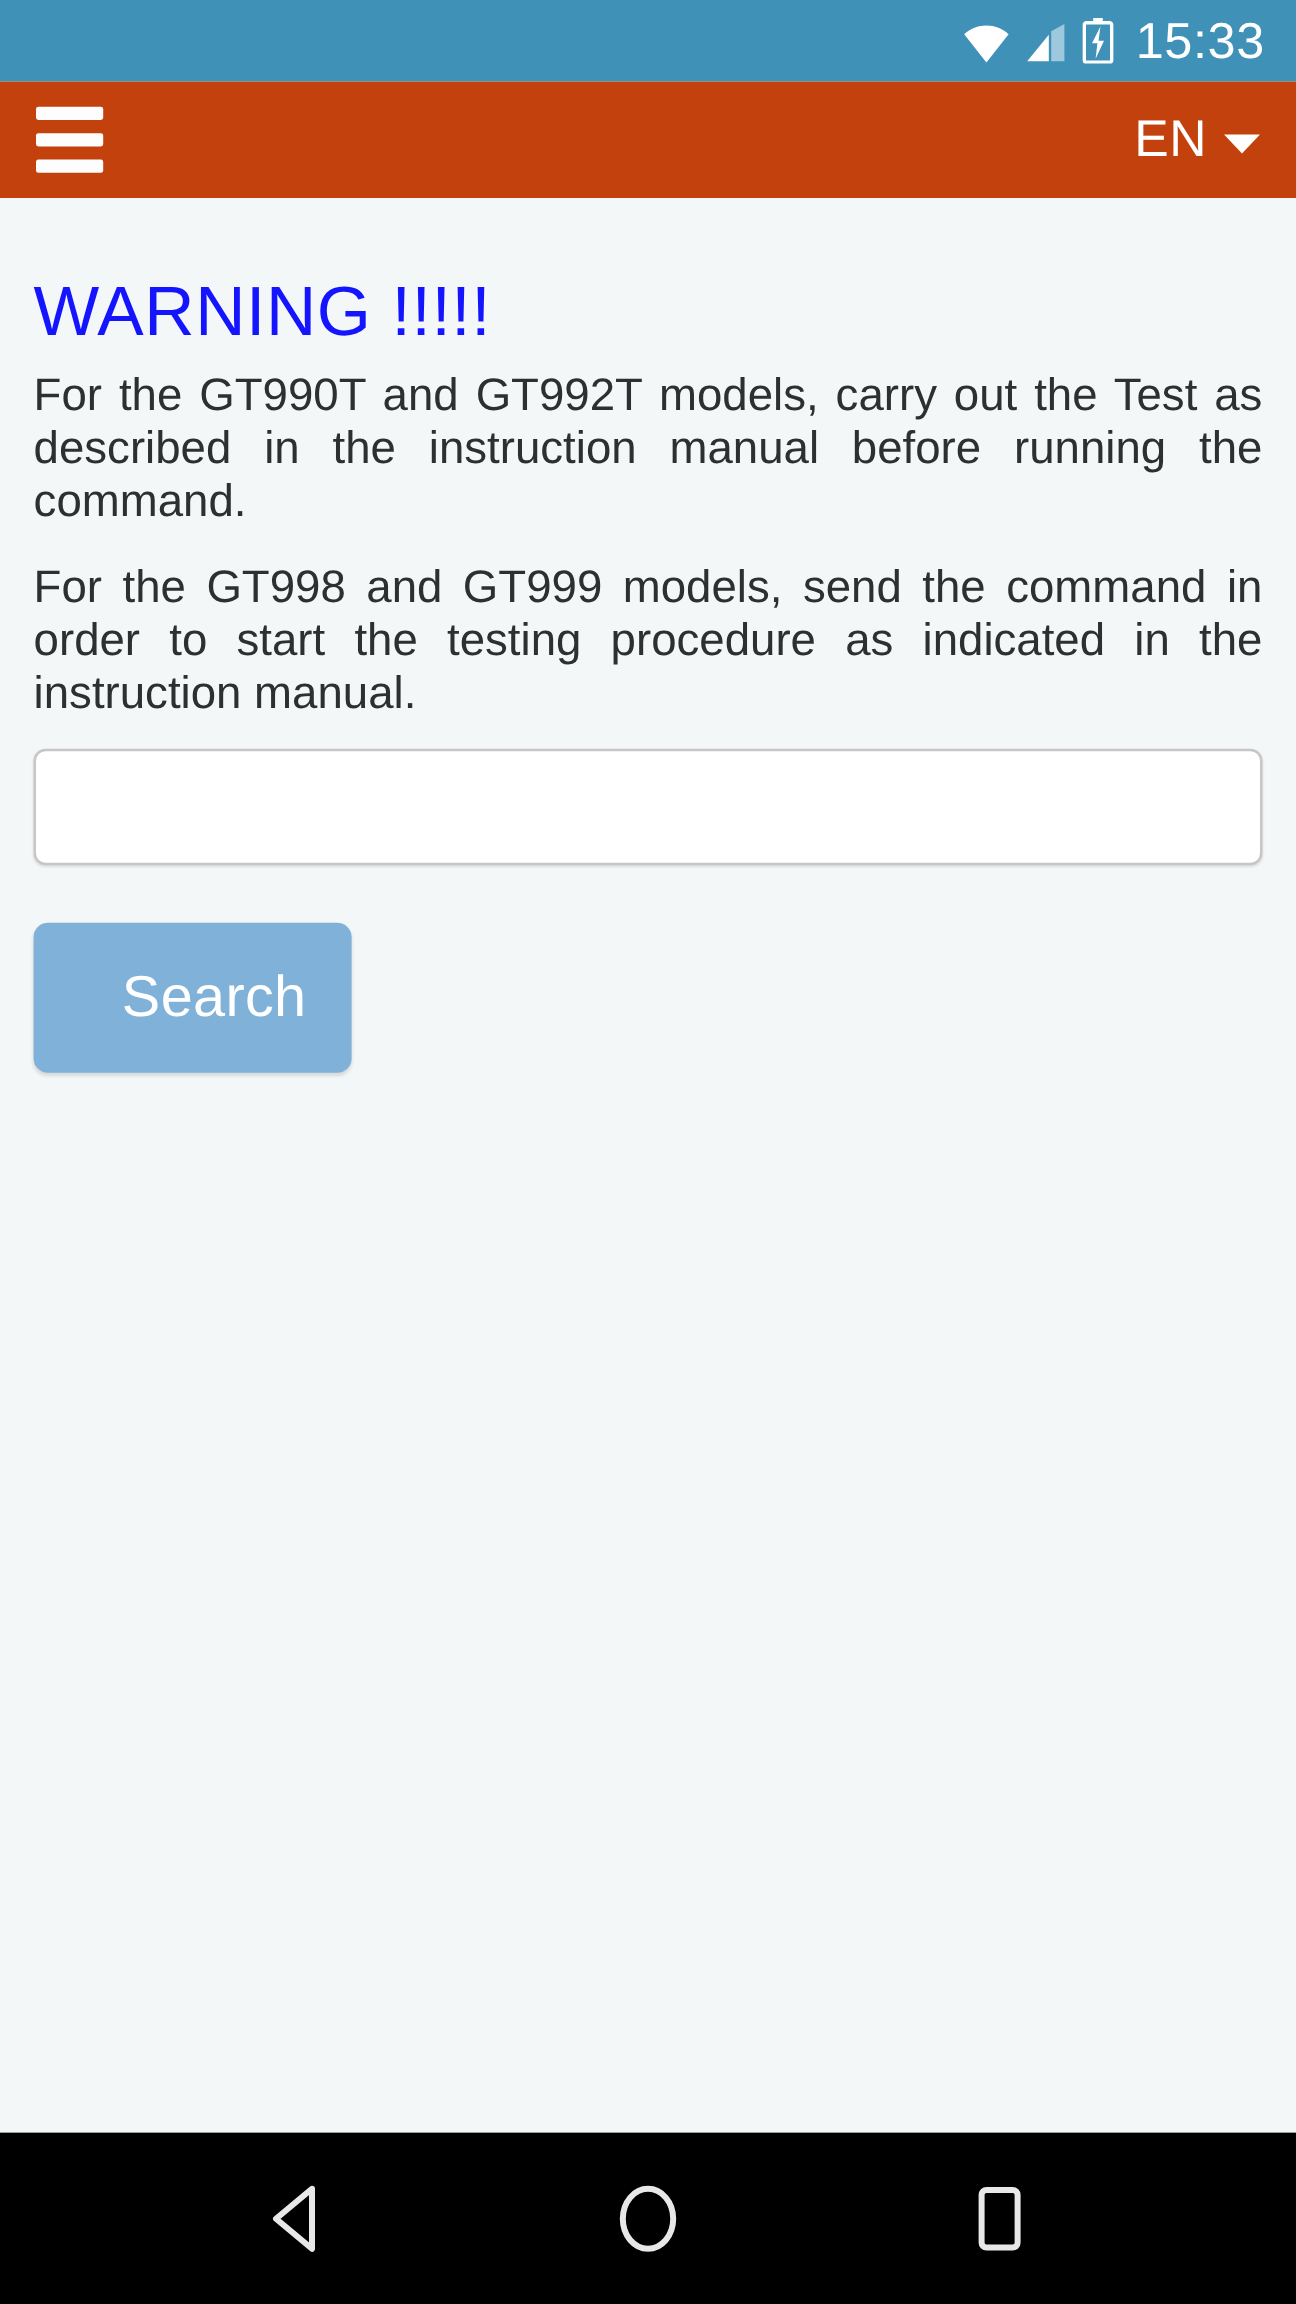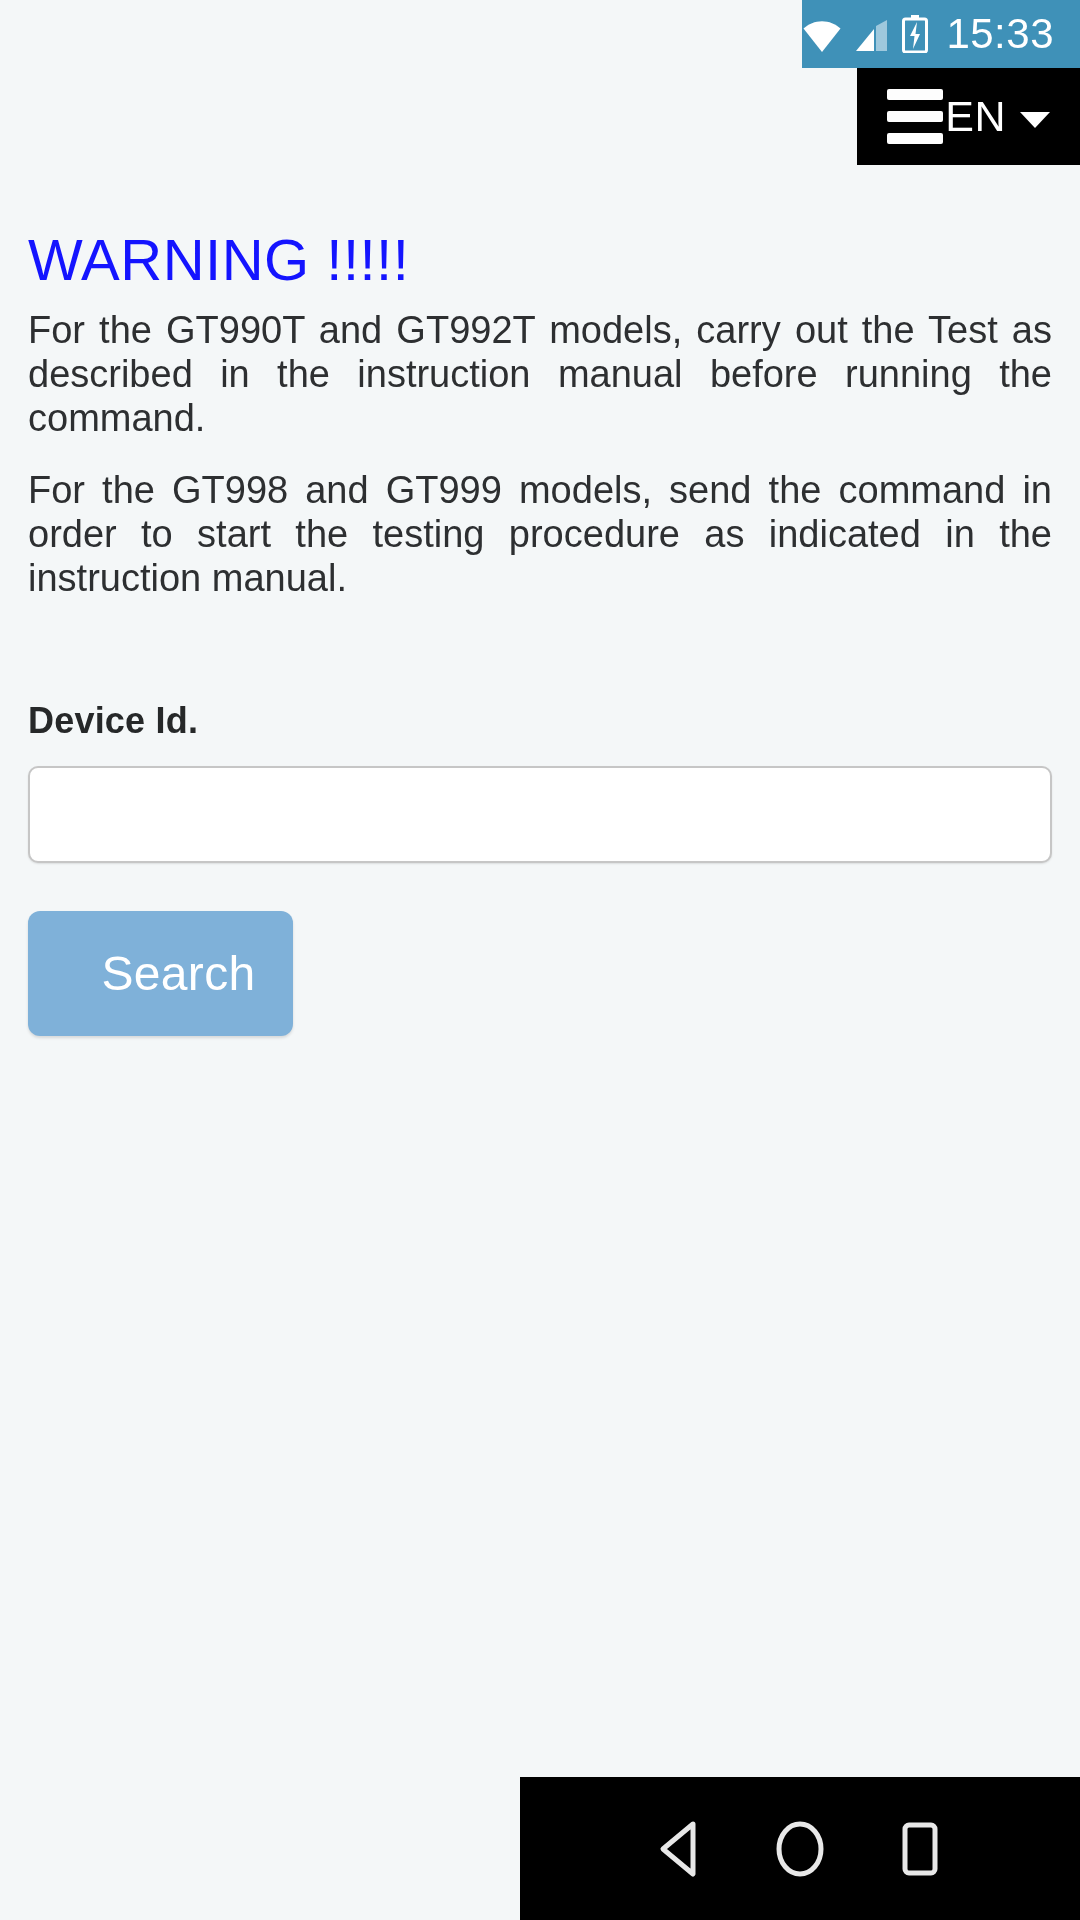--- a/index.html
+++ b/index.html
@@ -2,40 +2,40 @@
 <html><head>
 <meta charset="utf-8">
 <style>
   * { margin:0; padding:0; box-sizing:border-box; }
   html, body {
     width:1080px; height:1920px;
     font-family:"Liberation Sans", sans-serif;
     background:#f4f7f8;
     overflow:hidden;
   }
-  .screen { position:relative; width:1080px; height:1920px; display:flex; flex-direction:column;align-items:flex-end; }
+  .screen { position:relative; width:1080px; height:1920px; display:flex; flex-direction:column; }
 
   
   .statusbar {
     height:68px; background:#3f91b8;
     display:flex; align-items:center; justify-content:flex-end;
     padding-right:26px; gap:12px; flex:0 0 auto;
   }
   .sb-icons { display:flex; align-items:flex-end; gap:12px; }
   .wifi-icon { width:40px; height:34px; }
   .signal-icon { width:36px; height:34px; }
   .battery-icon { width:26px; height:38px; }
   .sb-time {
     color:#ffffff; font-size:42px; letter-spacing:0.5px;
     line-height:1; margin-left:6px; font-weight:400;
   }
 
   
   .appbar {
-    height:97px; background:#000000;
+    height:97px; background:#c2410c;
     display:flex; align-items:center; justify-content:space-between;
     padding:0 28px 0 30px; flex:0 0 auto;
   }
   .hamburger { width:56px; display:flex; flex-direction:column; gap:11px; cursor:pointer; }
   .hamburger span { display:block; height:11px; background:#fdfdfd; border-radius:2px; }
   .lang-select { display:flex; align-items:center; gap:14px; cursor:pointer; padding:6px 2px; }
   .lang-label { color:#ffffff; font-size:43px; line-height:1; letter-spacing:0.5px; }
   .caret-down {
     width:0; height:0;
     border-left:15px solid transparent; border-right:15px solid transparent;
@@ -117,21 +117,20 @@
       <span class="lang-label">EN</span>
       <span class="caret-down"></span>
     </div>
   </div>
 
   <div class="content">
     <div class="warning-title">WARNING !!!!!</div>
     <p class="para">For the GT990T and GT992T models, carry out the Test as described in the instruction manual before running the command.</p>
     <p class="para second">For the GT998 and GT999 models, send the command in order to start the testing procedure as indicated in the instruction manual.</p>
 
-    <div class="field-label">Device Id.</div>
     <input class="text-input" type="text" placeholder="" style="">
 
     <button class="search-button">Search</button>
   </div>
 
   <div class="navbar">
     <div class="nav-btn">
       <svg width="66" height="66" viewBox="0 0 66 66">
         <path d="M46 8 L16 33 L46 58 Z" fill="none" stroke="#e8e8e8" stroke-width="5" stroke-linejoin="round"></path>
       </svg>

